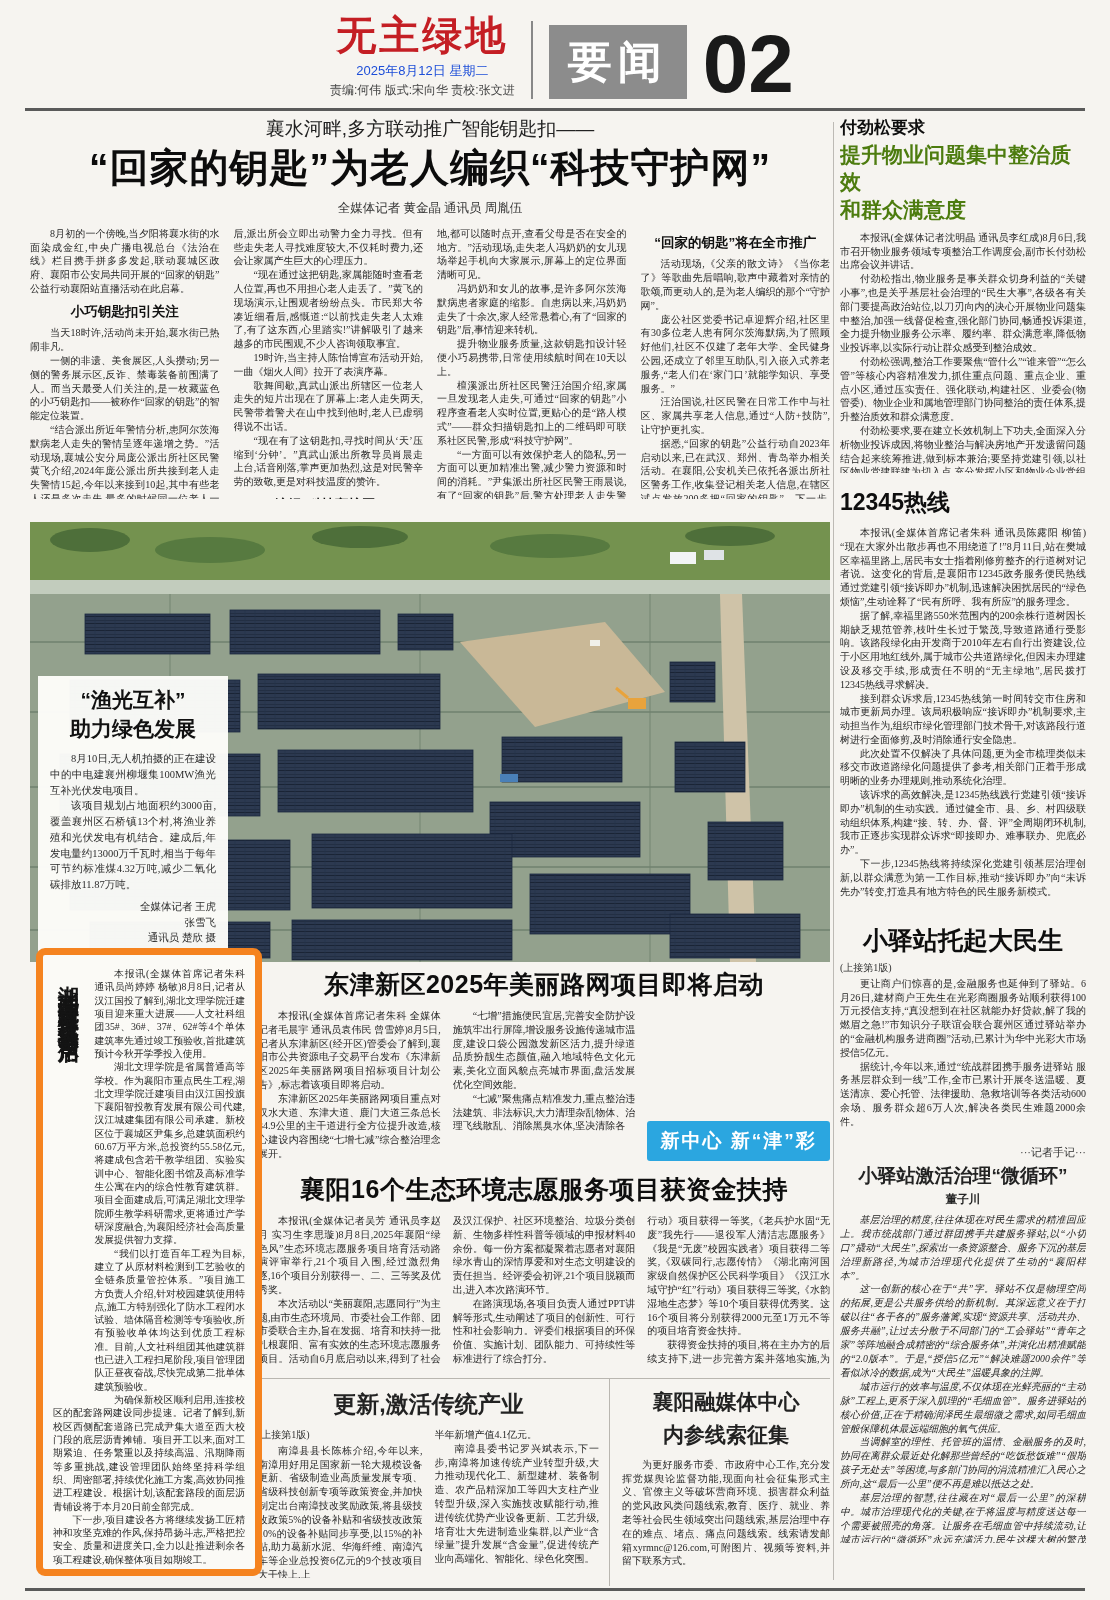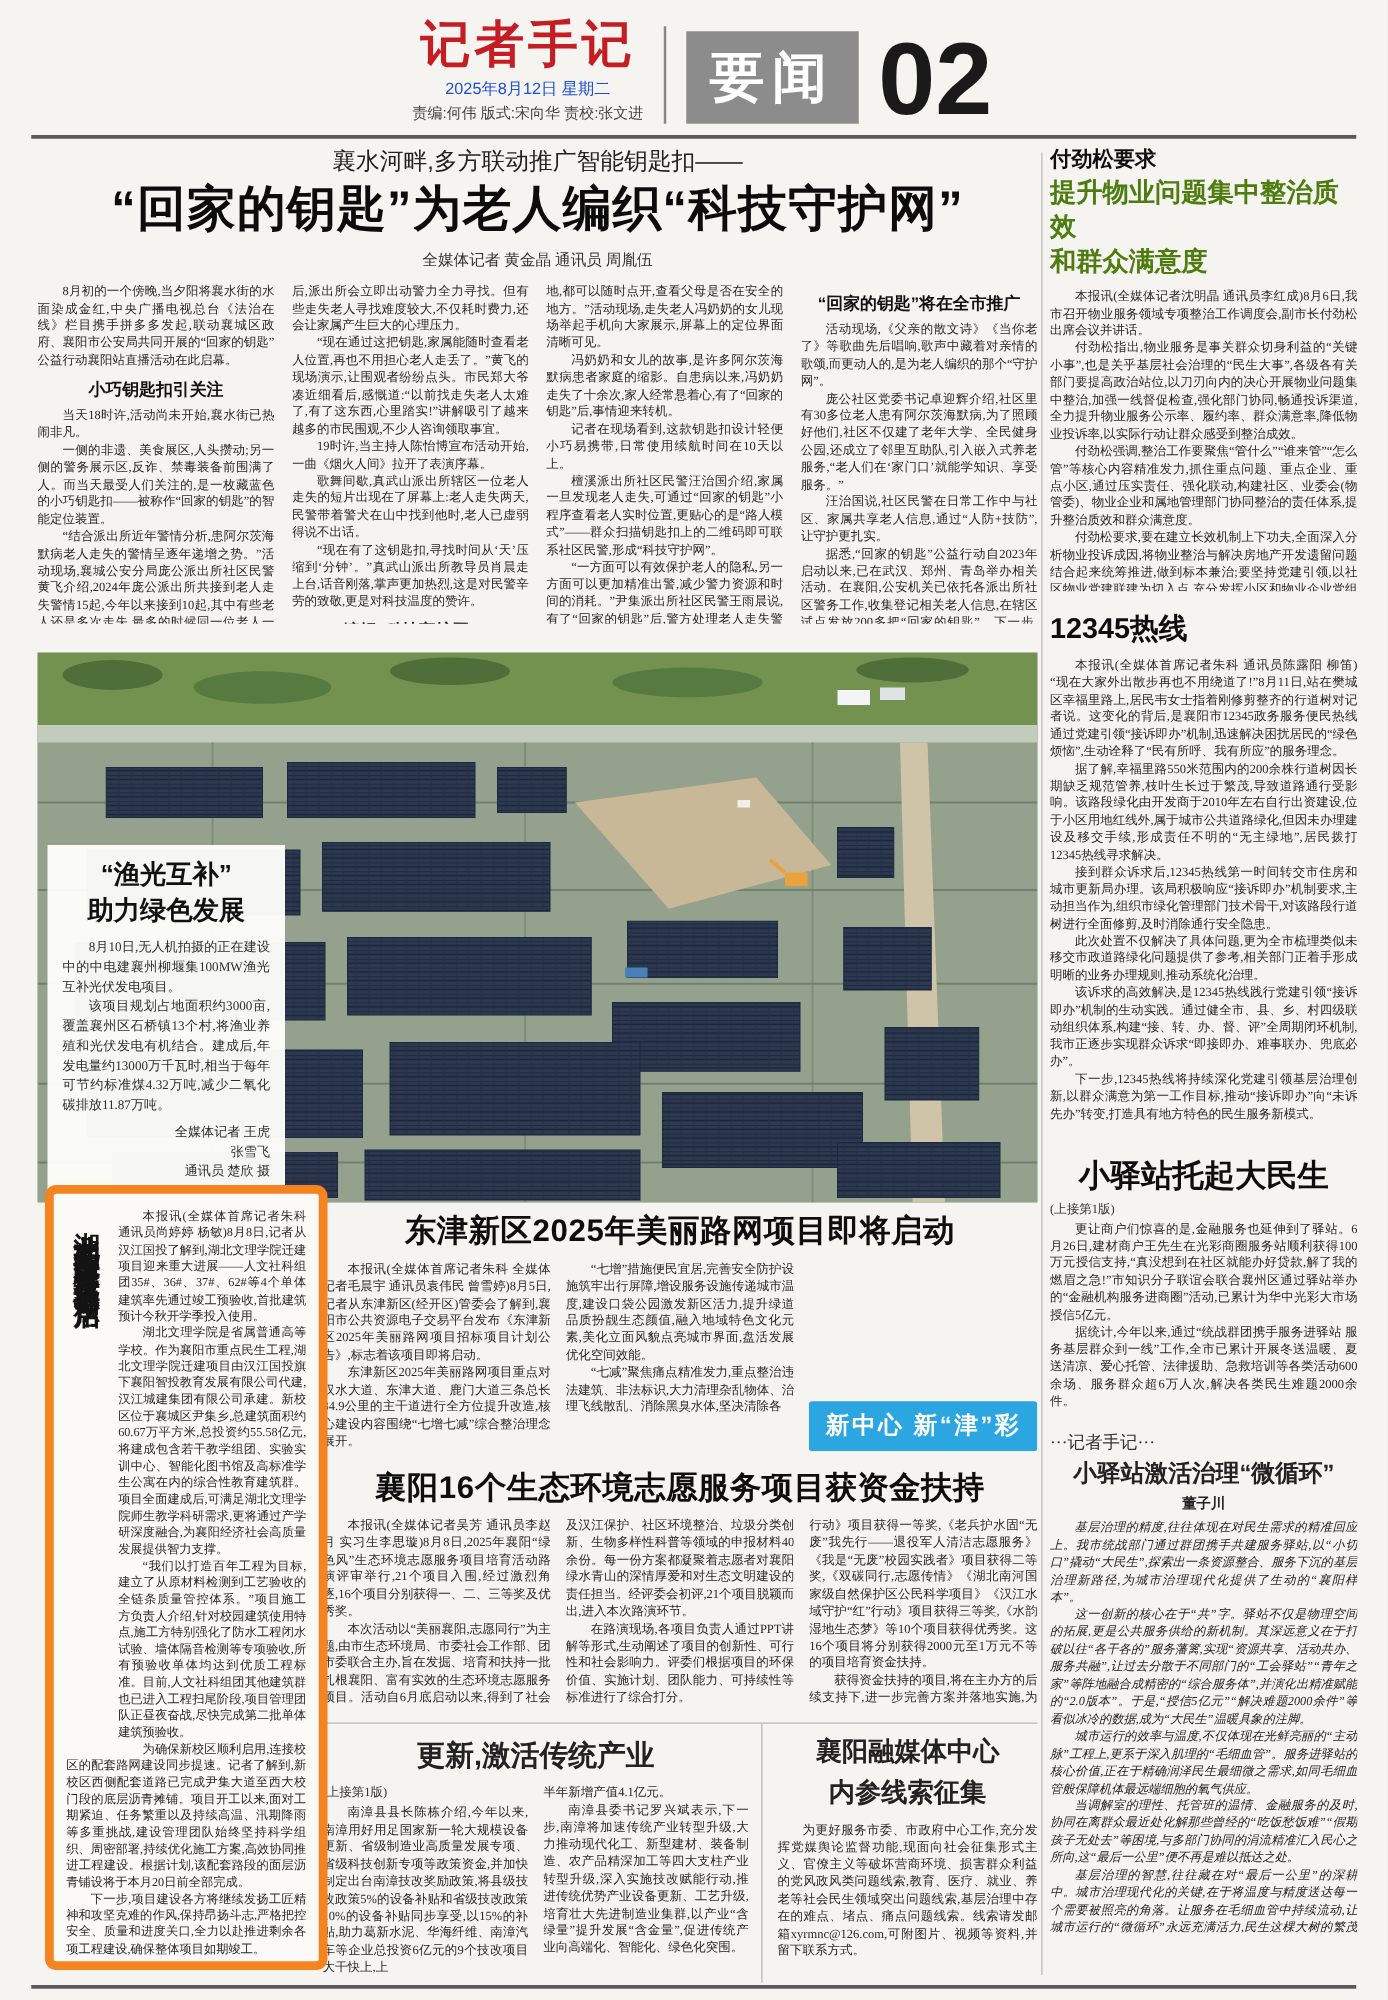--- a/index.html
+++ b/index.html
@@ -60,35 +60,35 @@
   .prop-kicker{font-family:"Liberation Sans",sans-serif;font-weight:700;font-size:17px;color:#0e0e0e;}
   .prop-headline{font-family:"Liberation Sans",sans-serif;font-weight:900;font-size:21px;line-height:1.3;color:#4d7c0f;margin-top:2px;}
   .prop-paras{margin-top:8px;height:242px;overflow:hidden;}
   .hotline{margin-top:14px;}
   .hotline-title{font-family:"Liberation Sans",sans-serif;font-weight:900;font-size:23px;line-height:1.35;color:#0e0e0e;}
   .hotline-paras{margin-top:8px;height:388px;overflow:hidden;}
   .station{margin-top:10px;}
   .station-head{font-family:"Liberation Sans",sans-serif;font-weight:900;font-size:25px;text-align:center;color:#0e0e0e;}
   .station-paras{margin-top:4px;height:176px;overflow:hidden;}
   .notebook{margin-top:8px;}
-  .nb-label{font-size:14px;text-align:left;color:#333;}
+  .nb-label{font-size:11px;text-align:right;color:#333;}
   .nb-title{font-family:"Liberation Sans",sans-serif;font-weight:900;font-size:19px;text-align:center;margin-top:3px;}
   .nb-author{font-size:11.5px;text-align:center;margin-top:3px;font-weight:700;}
   .nb-paras{margin-top:6px;height:330px;overflow:hidden;font-style:italic;}
   .nb-paras .para{font-size:9.8px;line-height:1.42;}
 </style>
 </head>
 <body>
 
 <div class="page">
 
   <header>
     <div class="mast">
       <div class="brand-block">
-        <div class="brand">记者手记</div>
+        <div class="brand">无主绿地</div>
         <div class="dateline">2025年8月12日  星期二</div>
         <div class="staffline">责编:何伟  版式:宋向华  责校:张文进</div>
       </div>
       <div class="mast-sep"></div>
       <div class="section-box">要闻</div>
       <div class="pagenum">02</div>
     </div>
     <div class="header-rule"></div>
   </header>
 
@@ -116,21 +116,21 @@
             <p class="para">歌舞间歇,真武山派出所辖区一位老人走失的短片出现在了屏幕上:老人走失两天,民警带着警犬在山中找到他时,老人已虚弱得说不出话。</p>
             <p class="para">“现在有了这钥匙扣,寻找时间从‘天’压缩到‘分钟’。”真武山派出所教导员肖晨走上台,话音刚落,掌声更加热烈,这是对民警辛劳的致敬,更是对科技温度的赞许。</p>
           </div>
         <div class="small-subhead">编织“科技守护网”</div>
 
       </div>
       <div class="ts-col bodytext">
         <div>
             <p class="para noindent">地,都可以随时点开,查看父母是否在安全的地方。”活动现场,走失老人冯奶奶的女儿现场举起手机向大家展示,屏幕上的定位界面清晰可见。</p>
             <p class="para">冯奶奶和女儿的故事,是许多阿尔茨海默病患者家庭的缩影。自患病以来,冯奶奶走失了十余次,家人经常悬着心,有了“回家的钥匙”后,事情迎来转机。</p>
-            <p class="para">记者在现场看到,这款钥匙扣设计轻便小巧易携带,日常使用续航时间在10天以上。</p>
+            <p class="para">提升物业服务质量,这款钥匙扣设计轻便小巧易携带,日常使用续航时间在10天以上。</p>
             <p class="para">檀溪派出所社区民警汪治国介绍,家属一旦发现老人走失,可通过“回家的钥匙”小程序查看老人实时位置,更贴心的是“路人模式”——群众扫描钥匙扣上的二维码即可联系社区民警,形成“科技守护网”。</p>
             <p class="para">“一方面可以有效保护老人的隐私,另一方面可以更加精准出警,减少警力资源和时间的消耗。”尹集派出所社区民警王雨晨说,有了“回家的钥匙”后,警方处理老人走失警情的效率和成功率明显提升。</p>
           </div>
       </div>
       <div class="ts-col bodytext">
         <div class="small-subhead">“回家的钥匙”将在全市推广</div>
         <div>
             <p class="para">活动现场,《父亲的散文诗》《当你老了》等歌曲先后唱响,歌声中藏着对亲情的歌颂,而更动人的,是为老人编织的那个“守护网”。</p>
             <p class="para">庞公社区党委书记卓迎辉介绍,社区里有30多位老人患有阿尔茨海默病,为了照顾好他们,社区不仅建了老年大学、全民健身公园,还成立了邻里互助队,引入嵌入式养老服务,“老人们在‘家门口’就能学知识、享受服务。”</p>
             <p class="para">汪治国说,社区民警在日常工作中与社区、家属共享老人信息,通过“人防+技防”,让守护更扎实。</p>

